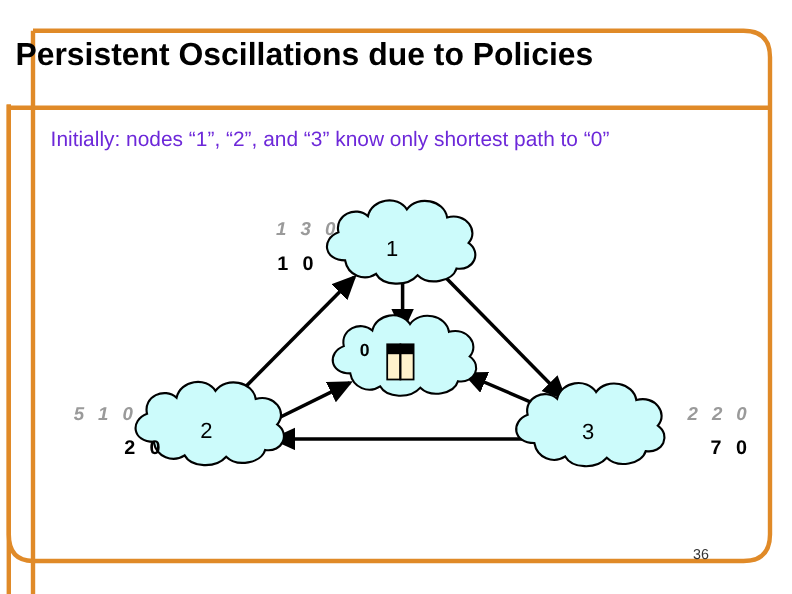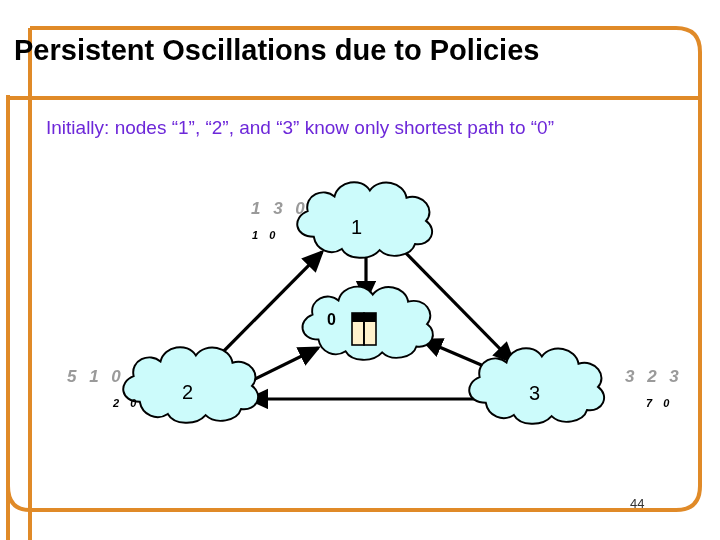--- a/index.html
+++ b/index.html
@@ -65,26 +65,25 @@
     position: absolute;
     font-size: 17px;
     font-weight: bold;
     font-style: italic;
     color: #9a9a9a;
     letter-spacing: 4px;
     white-space: nowrap;
   }
   .route-new {
     position: absolute;
-    font-size: 11px;
+    font-size: 18px;
     font-weight: bold;
     color: #000000;
     letter-spacing: 4px;
     white-space: nowrap;
-    font-style: italic;
   }
   
   #page-number {
     position: absolute;
     left: 630px;
     top: 496px;
     font-size: 13px;
     color: #333333;
   }
 </style>
@@ -169,18 +168,18 @@
   <div class="node-label" style="left:327px; top:311px; font-size:16px; font-weight:bold;">0</div>
   <div class="node-label" style="left:182px; top:381px;">2</div>
   <div class="node-label" style="left:529px; top:382px;">3</div>
 
   <div class="route-old" style="left:215px; top:199px;margin-left:36px;">1 3 0</div>
   <div class="route-new" style="left:252px; top:229px;">1 0</div>
 
   <div class="route-old" style="left:67px; top:367px;">5 1 0</div>
   <div class="route-new" style="left:88px; top:397px;margin-left:25px;">2 0</div>
 
-  <div class="route-old" style="left:625px; top:367px;">3 2 3</div>
+  <div class="route-old" style="left:625px; top:367px;">2 2 0</div>
   <div class="route-new" style="left:646px; top:397px;">7 0</div>
 
-  <div id="page-number">44</div>
+  <div id="page-number">36</div>
 
 </div>
 
 </body></html>

